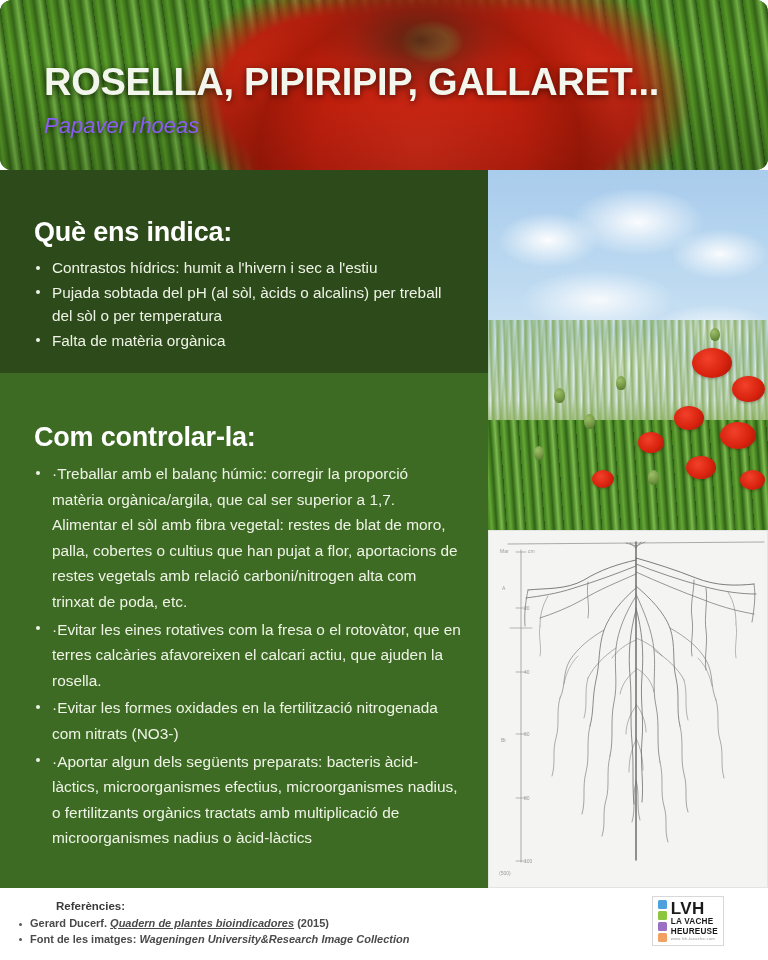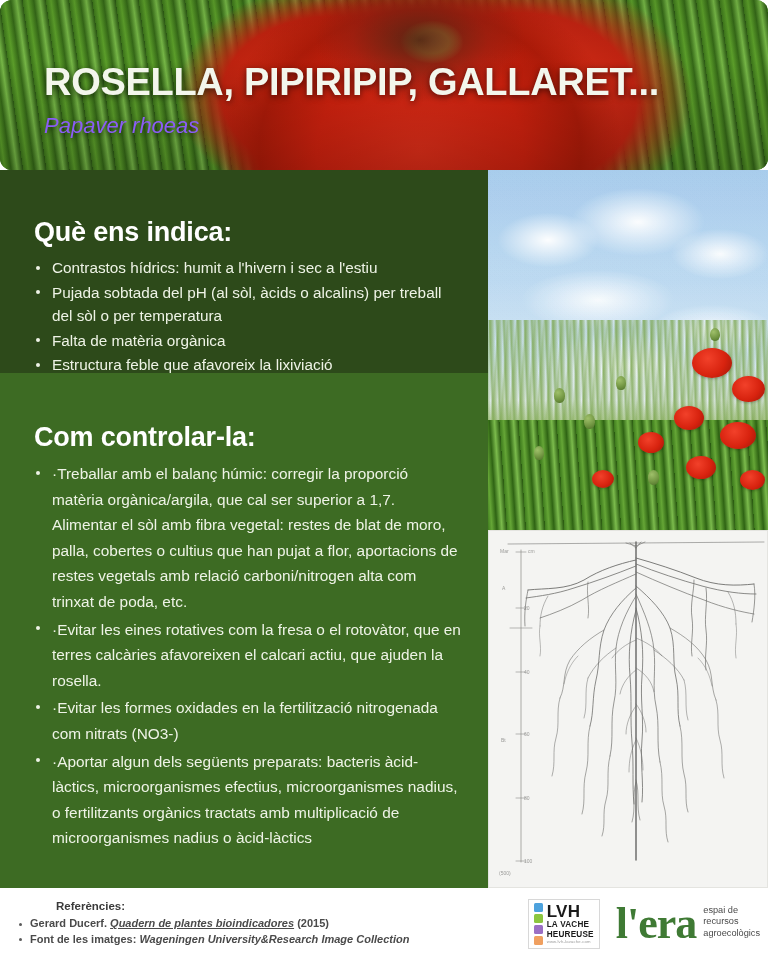--- a/index.html
+++ b/index.html
@@ -78,21 +78,21 @@
   
   .footer{position:absolute;left:0;top:888px;width:768px;height:72px;background:#ffffff;}
   .refs{position:absolute;left:16px;top:12px;width:440px;}
   .refs h4{margin:0 0 4px 0;font-size:11.5px;color:#3a3a3a;font-weight:bold;padding-left:40px;}
   .refs ul{list-style:none;margin:0;padding:0;font-weight:bold;}
   .refs li{position:relative;padding-left:14px;font-size:11px;line-height:15.5px;color:#4a4a4a;}
   .refs li:before{content:"";position:absolute;left:3px;top:6.5px;width:3px;height:3px;border-radius:50%;background:#5a5a5a;}
   .ref-it{font-style:italic;}
   .ref-it-u{font-style:italic;text-decoration:underline;}
 
-  .logos{position:absolute;right:8px;top:8px;height:56px;display:flex;align-items:center;gap:16px;}
+  .logos{position:absolute;right:8px;top:8px;height:56px;display:flex;align-items:center;gap:16px;flex-direction:column;}
   .lvh{display:flex;align-items:center;gap:4px;border:1px solid #d8d8d8;padding:3px 5px;background:#fff;}
   .lvh-sq{display:flex;flex-direction:column;gap:2px;}
   .lvh-sq i{width:9px;height:9px;display:block;border-radius:1.5px;}
   .lvh-txt{line-height:1;}
   .lvh-txt .b{font-size:17px;font-weight:bold;color:#1a1a1a;letter-spacing:.3px;line-height:17px;}
   .lvh-txt .s{font-size:8.2px;font-weight:bold;color:#1a1a1a;letter-spacing:.2px;line-height:9.4px;}
   .lvh-txt .u{font-size:4.2px;color:#9a9a9a;letter-spacing:.2px;line-height:6px;}
   .era{display:flex;align-items:flex-end;gap:7px;}
   .era-main{font-family:"Liberation Serif", serif;font-size:44px;font-weight:bold;color:#3f7a34;line-height:40px;letter-spacing:-1px;}
   .era-sub{font-size:9.2px;line-height:11.4px;color:#4a4a4a;padding-bottom:5px;}
@@ -112,21 +112,20 @@
   <div class="panel-a"></div>
   <div class="panel-b"></div>
   <div class="green-strip"></div>
 
   <div class="sec sec-a">
     <div class="sec-h">Què ens indica:</div>
     <ul class="blist">
       <li>Contrastos hídrics: humit a l'hivern i sec a l'estiu</li>
       <li>Pujada sobtada del pH (al sòl, àcids o alcalins) per treball del sòl o per temperatura</li>
       <li>Falta de matèria orgànica</li>
-      <li>Estructura feble que afavoreix la lixiviació</li>
     </ul>
   </div>
 
   <div class="sec sec-b">
     <div class="sec-h">Com controlar-la:</div>
     <ul class="blist">
       <li>·Treballar amb el balanç húmic: corregir la proporció matèria orgànica/argila, que cal ser superior a 1,7. Alimentar el sòl amb fibra vegetal: restes de blat de moro, palla, cobertes o cultius que han pujat a flor, aportacions de restes vegetals amb relació carboni/nitrogen alta com trinxat de poda, etc.</li>
       <li>·Evitar les eines rotatives com la fresa o el rotovàtor, que en terres calcàries afavoreixen el calcari actiu, que ajuden la rosella.</li>
       <li>·Evitar les formes oxidades en la fertilització nitrogenada com nitrats (NO3-)</li>
       <li>·Aportar algun dels següents preparats: bacteris àcid-làctics, microorganismes efectius, microorganismes nadius, o fertilitzants orgànics tractats amb multiplicació de microorganismes nadius o àcid-làctics</li>

